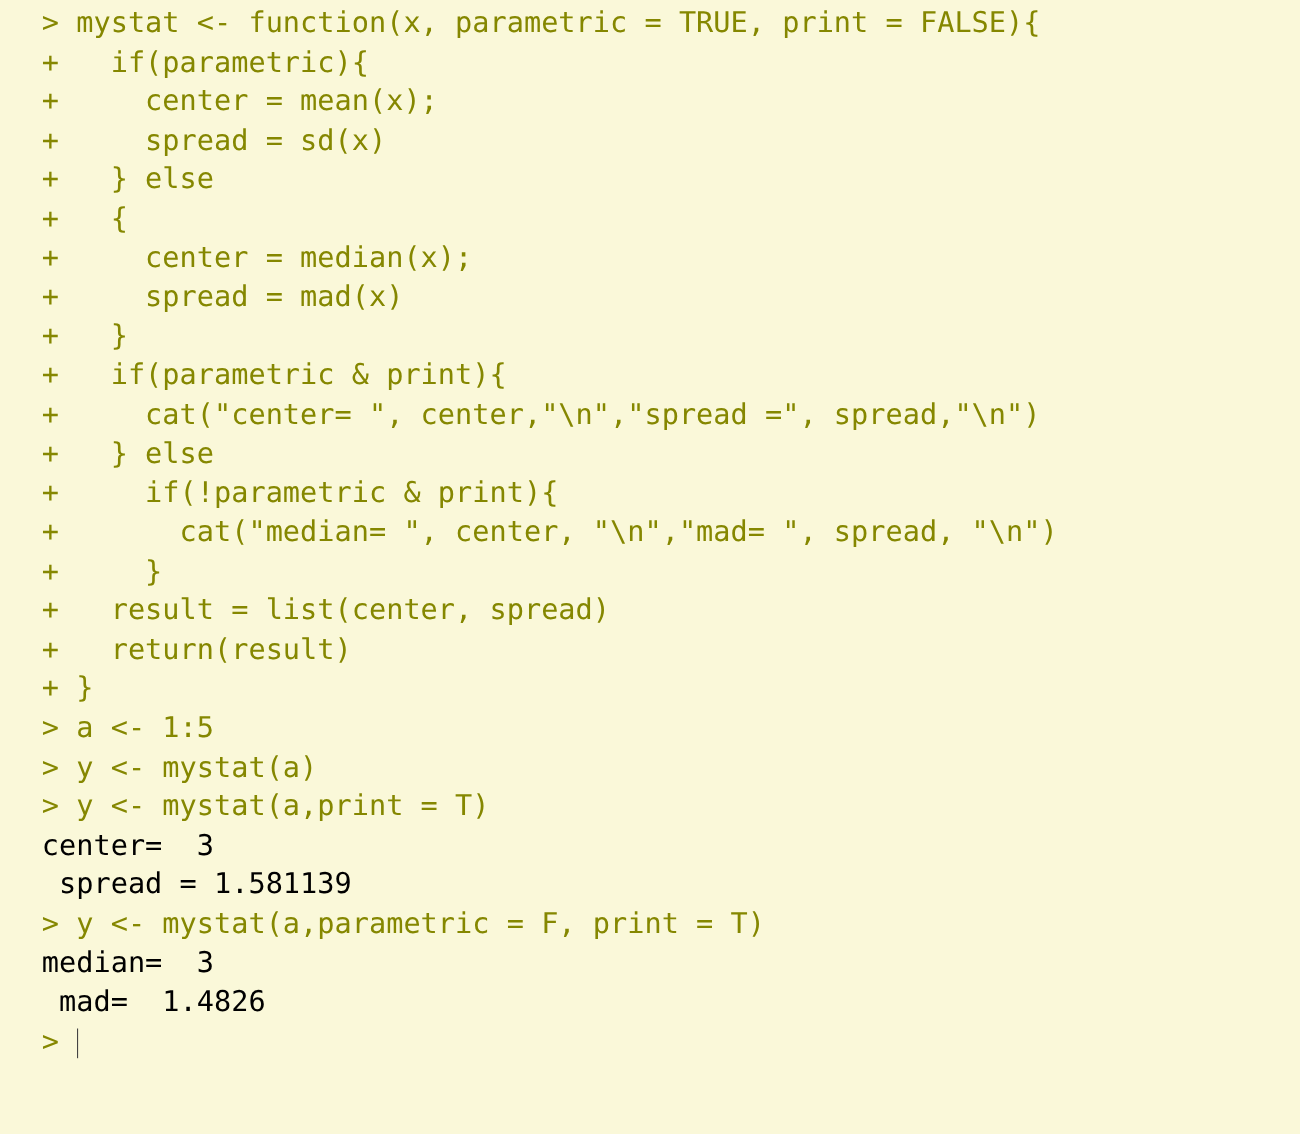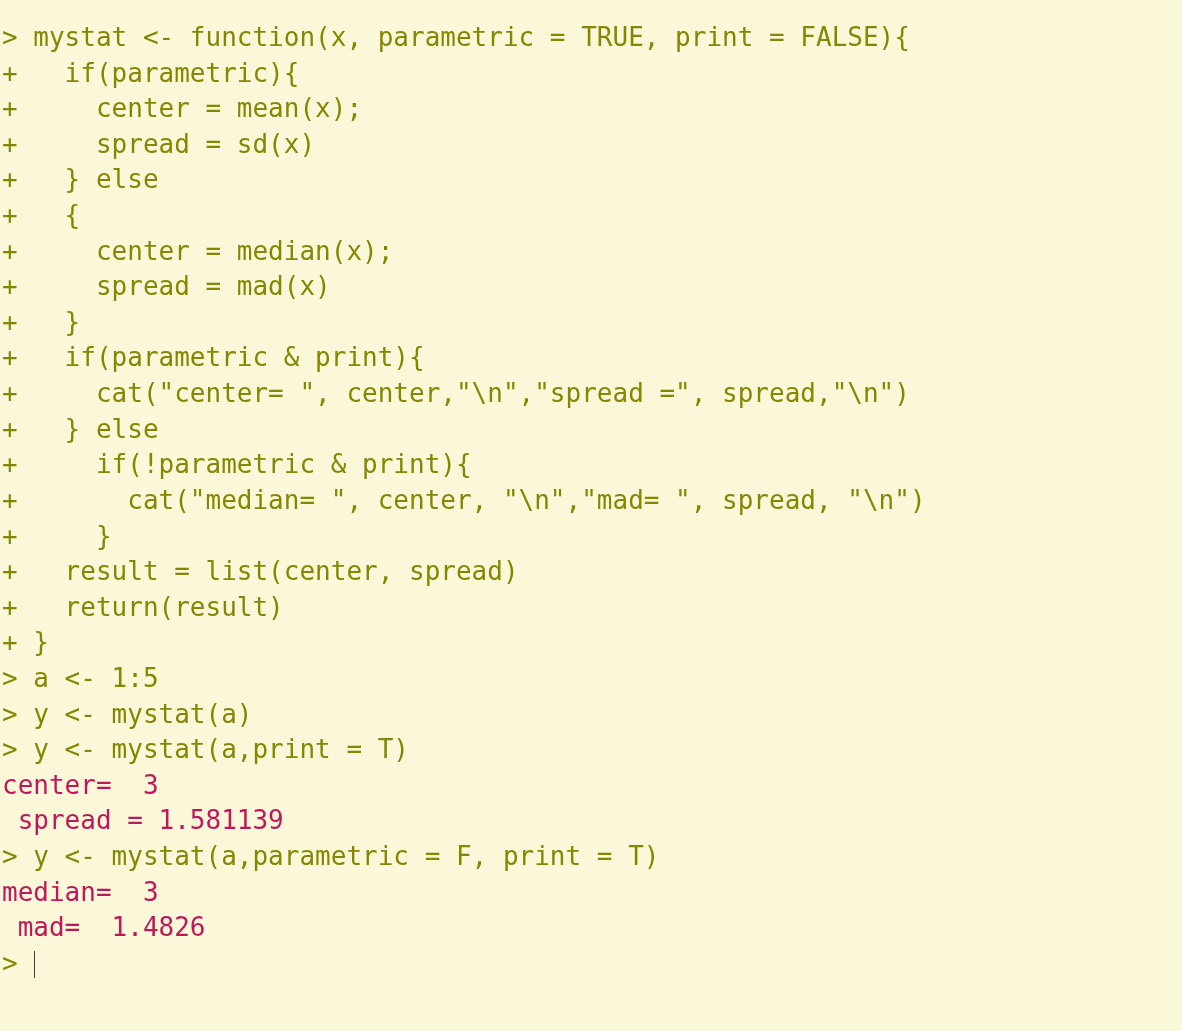--- a/index.html
+++ b/index.html
@@ -7,28 +7,29 @@
     padding: 0;
     width: 1182px;
     height: 1031px;
     background: #faf8d9;
     font-family: "Lucida Console", "DejaVu Sans Mono", "Consolas", monospace;
     font-size: 26px;
     line-height: 1.37;
     overflow: hidden;
   }
   .console {
-    padding: 20px 2px 0 2px;
+    padding: 4px 2px 0 2px;
     white-space: pre;
     color: #5a5a5a;
+    margin-left: 36px;
   }
   .line { display: block; }
   .prompt { color: #858700; display:inline; }
   .in     { color: #858700; display:inline; }
-  .out    { color: #be185d; display:inline; }
+  .out    { color: #000000; display:inline; }
   .cursor {
     display: inline-block;
     width: 1px;
     height: 1.05em;
     background: #444;
     vertical-align: text-bottom;
     margin-left: 1px;
   }
 </style>
 </head>

